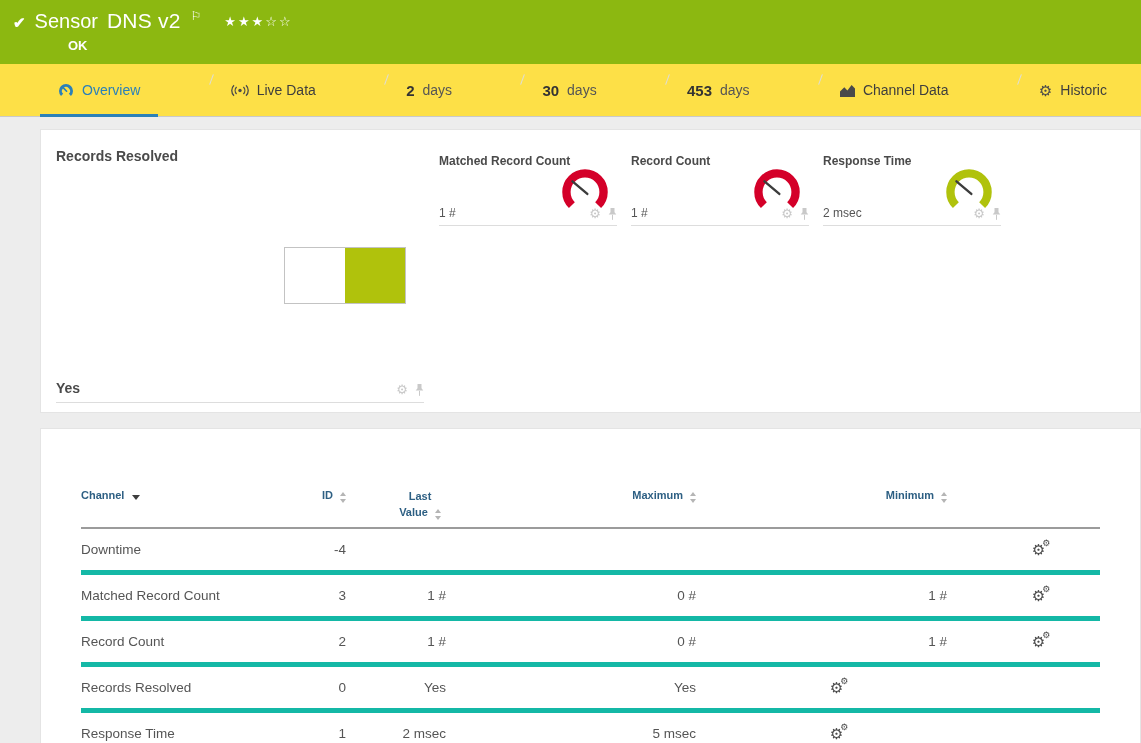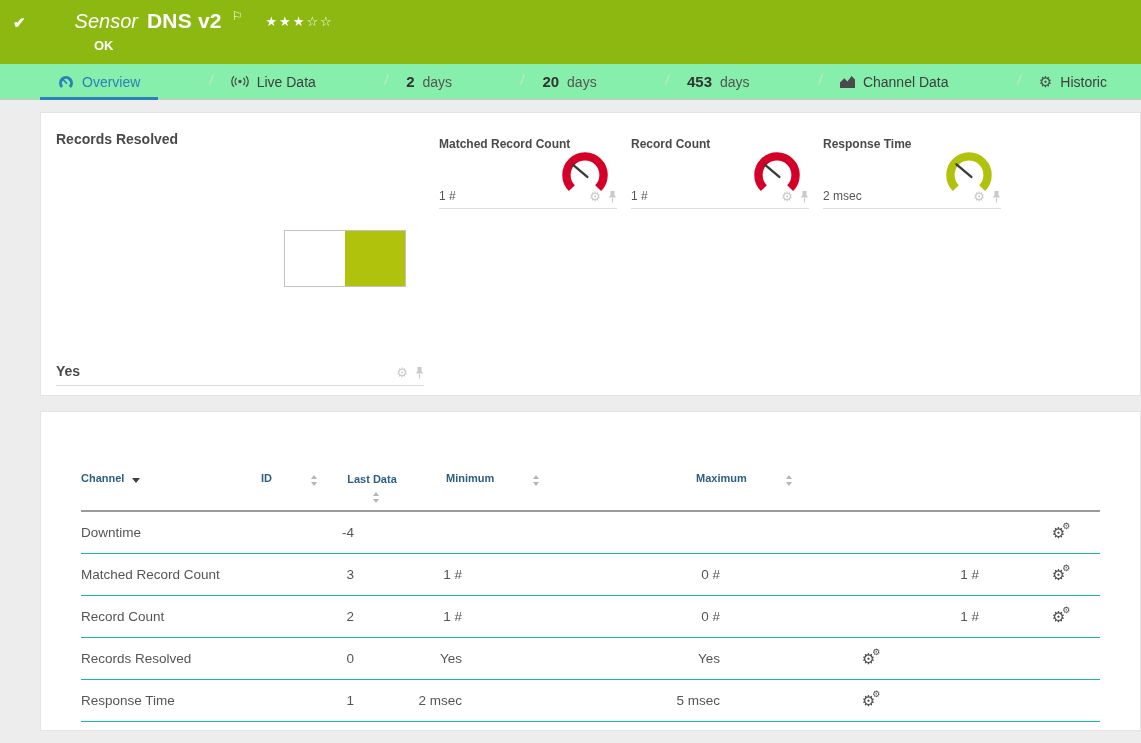--- a/index.html
+++ b/index.html
@@ -7,28 +7,28 @@
     width:1141px;height:743px;overflow:hidden;
     background:var(--page-bg,#ededed);
     font-family:"Liberation Sans",sans-serif;
     -webkit-font-smoothing:antialiased;
   }
 
   
   .header{height:64px;background:var(--header-green,#8cb811);color:#fff;padding:9px 0 0 13px;box-sizing:border-box;}
   .header-line1{display:flex;align-items:baseline;gap:9px;}
   .check{font-size:15px;font-weight:bold;}
-  .sensor-kind{font-style:italic;font-size:20px;margin-left:40px;}
-  .sensor-name{font-size:21px;font-weight:bold;letter-spacing:.2px;}
+  .sensor-kind{font-size:20px;}
+  .sensor-name{font-size:21px;font-weight:normal;letter-spacing:.2px;}
   .flag{font-size:12px;align-self:flex-start;margin-left:1px;cursor:pointer;}
   .stars{font-size:13px;letter-spacing:2px;margin-left:14px;align-self:center;cursor:pointer;}
-  .header-line2{margin:5px 0 0 81px;font-size:13px;font-weight:bold;}
-
-  
-  .tabbar{height:36px;background:#86efac;border-bottom:1px solid #c9c9c9;display:flex;
+  .header-line2{margin:5px 0 0 55px;font-size:13px;font-weight:bold;}
+
+  
+  .tabbar{height:53px;background:#fde047;border-bottom:1px solid #c9c9c9;display:flex;
     justify-content:space-between;align-items:center;padding:0 16px 0 40px;box-sizing:border-box;}
   .tab{position:relative;height:100%;display:flex;align-items:center;gap:8px;padding:0 18px;
     font-size:14px;color:#3e3e3e;cursor:pointer;white-space:nowrap;}
   .tab+.tab::before{content:"";position:absolute;left:-2px;top:10px;height:11px;width:1px;background:#dcdcdc;transform:rotate(20deg);}
   .ticon{color:#4a4a4a;flex:0 0 auto;}
   .tab.active{color:var(--accent-blue,#2a80b9);}
   .tab.active .ticon{color:var(--accent-blue,#2a80b9);}
   .tab.active::after{content:"";position:absolute;left:0;right:0;bottom:-1px;height:3px;background:var(--accent-blue,#2a80b9);}
   .tab .strong{font-weight:bold;color:#333;font-size:15px;}
   .tab .light{color:#555;}
@@ -57,29 +57,29 @@
   .needle{stroke:#3c3c3c;stroke-width:2.6;stroke-linecap:round;}
   .gauge-footer{position:absolute;left:0;right:8px;bottom:0;display:flex;justify-content:space-between;
     align-items:flex-end;border-bottom:1px solid #ddd;padding-bottom:5px;}
   .gauge-value{font-size:12px;color:#555;}
 
   
   .panel-table{margin-top:15px;height:320px;padding:60px 40px 0;}
   .thead,.tr{display:grid;grid-template-columns:180px 85px 100px 250px 251px 1fr;}
   .thead{border-bottom:2px solid #9b9b9b;padding-bottom:6px;align-items:start;}
   .th{font-size:11px;font-weight:bold;color:var(--table-header-blue,#2d5f83);display:flex;align-items:flex-start;cursor:pointer;}
-  .th.num{justify-content:flex-start;text-align:right;gap:32px;}
+  .th.num{justify-content:flex-end;text-align:right;}
   .sort{display:inline-flex;flex-direction:column;gap:3px;margin-left:7px;margin-top:3px;vertical-align:middle;}
   .sort i{display:block;width:0;height:0;border-left:3.5px solid transparent;border-right:3.5px solid transparent;}
   .sort .up{border-bottom:4px solid #b5b5b5;}
   .sort .dn{border-top:4px solid #b5b5b5;}
   .tri-active{width:0;height:0;border-left:4.5px solid transparent;border-right:4.5px solid transparent;
     border-top:5.5px solid #3e3e3e;margin:6px 0 0 8px;}
   .hdr-wrap{display:inline-block;max-width:52px;text-align:center;line-height:1.45;}
-  .tr{height:41px;align-items:center;border-bottom:1px solid #14b8a6;font-size:13.5px;color:#555;cursor:pointer;gap:8px;}
+  .tr{height:41px;align-items:center;border-bottom:5px solid #14b8a6;font-size:13.5px;color:#555;cursor:pointer;}
   .td.num{text-align:right;}
   .gearcol{display:flex;justify-content:center;padding-left:30px;}
   .row-gear{position:relative;color:#4a4a4a;font-size:15px;line-height:1;cursor:pointer;}
   .row-gear .g2{position:absolute;font-size:9px;top:-3px;right:-5px;}
 </style>
 </head>
 <body>
 
 <div class="header">
   <div class="header-line1">
@@ -110,21 +110,21 @@
       <path d="M12.4 3 A5 5 0 0 1 12.4 10" fill="none" stroke="currentColor" stroke-width="1.3"></path>
       <path d="M15 1.2 A7.4 7.4 0 0 1 15 11.8" fill="none" stroke="currentColor" stroke-width="1.3"></path>
     </svg>
     <span>Live Data</span>
   </div>
   <div class="tab">
     <span class="strong">2</span>
     <span class="light">days</span>
   </div>
   <div class="tab">
-    <span class="strong">20</span>
+    <span class="strong">30</span>
     <span class="light">days</span>
   </div>
   <div class="tab">
     <span class="strong">453</span>
     <span class="light">days</span>
   </div>
   <div class="tab">
     <svg class="ticon" width="15" height="13" viewBox="0 0 15 13">
       <path d="M0 13 V7.5 L4.3 3.2 L7.4 6.4 L11.6 1 L15 4.4 V13 Z" fill="currentColor"></path>
     </svg>
@@ -225,39 +225,39 @@
         <span class="tri-active"></span>
       </div>
       <div class="th num">
         <span>ID</span>
         <span class="sort">
             <i class="up"></i>
             <i class="dn"></i>
           </span>
       </div>
       <div class="th num">
-        <span class="hdr-wrap"><span>Last Data</span><span class="sort">
+        <span class="hdr-wrap"><span>Last Value</span><span class="sort">
               <i class="up"></i>
               <i class="dn"></i>
             </span></span>
+      </div>
+      <div class="th num">
+        <span>Maximum</span>
+        <span class="sort">
+            <i class="up"></i>
+            <i class="dn"></i>
+          </span>
       </div>
       <div class="th num">
         <span>Minimum</span>
         <span class="sort">
             <i class="up"></i>
             <i class="dn"></i>
           </span>
       </div>
-      <div class="th num">
-        <span>Maximum</span>
-        <span class="sort">
-            <i class="up"></i>
-            <i class="dn"></i>
-          </span>
-      </div>
       <div class="th gearcol"></div>
     </div>
 
     <div class="tr">
       <div class="td name">Downtime</div>
       <div class="td num">-4</div>
       <div class="td num"></div>
       <div class="td num"></div>
       <div class="td num"></div>
       <div class="td gearcol">

